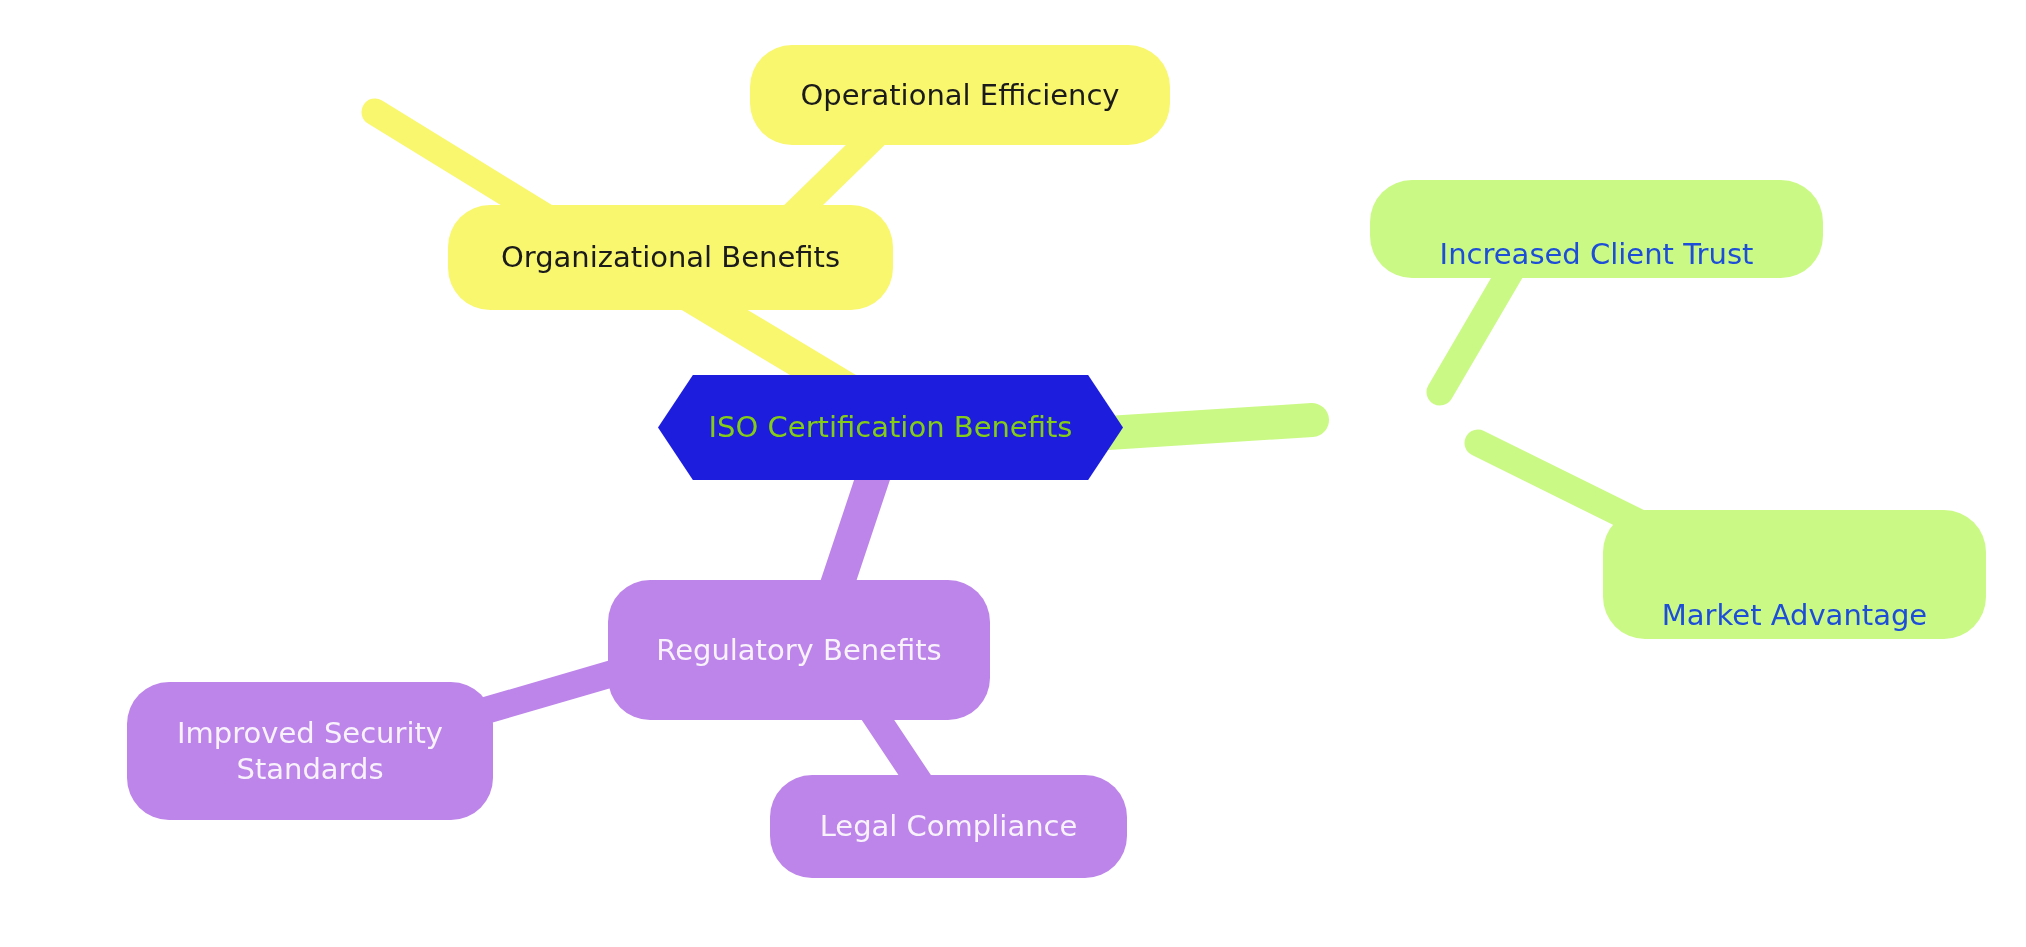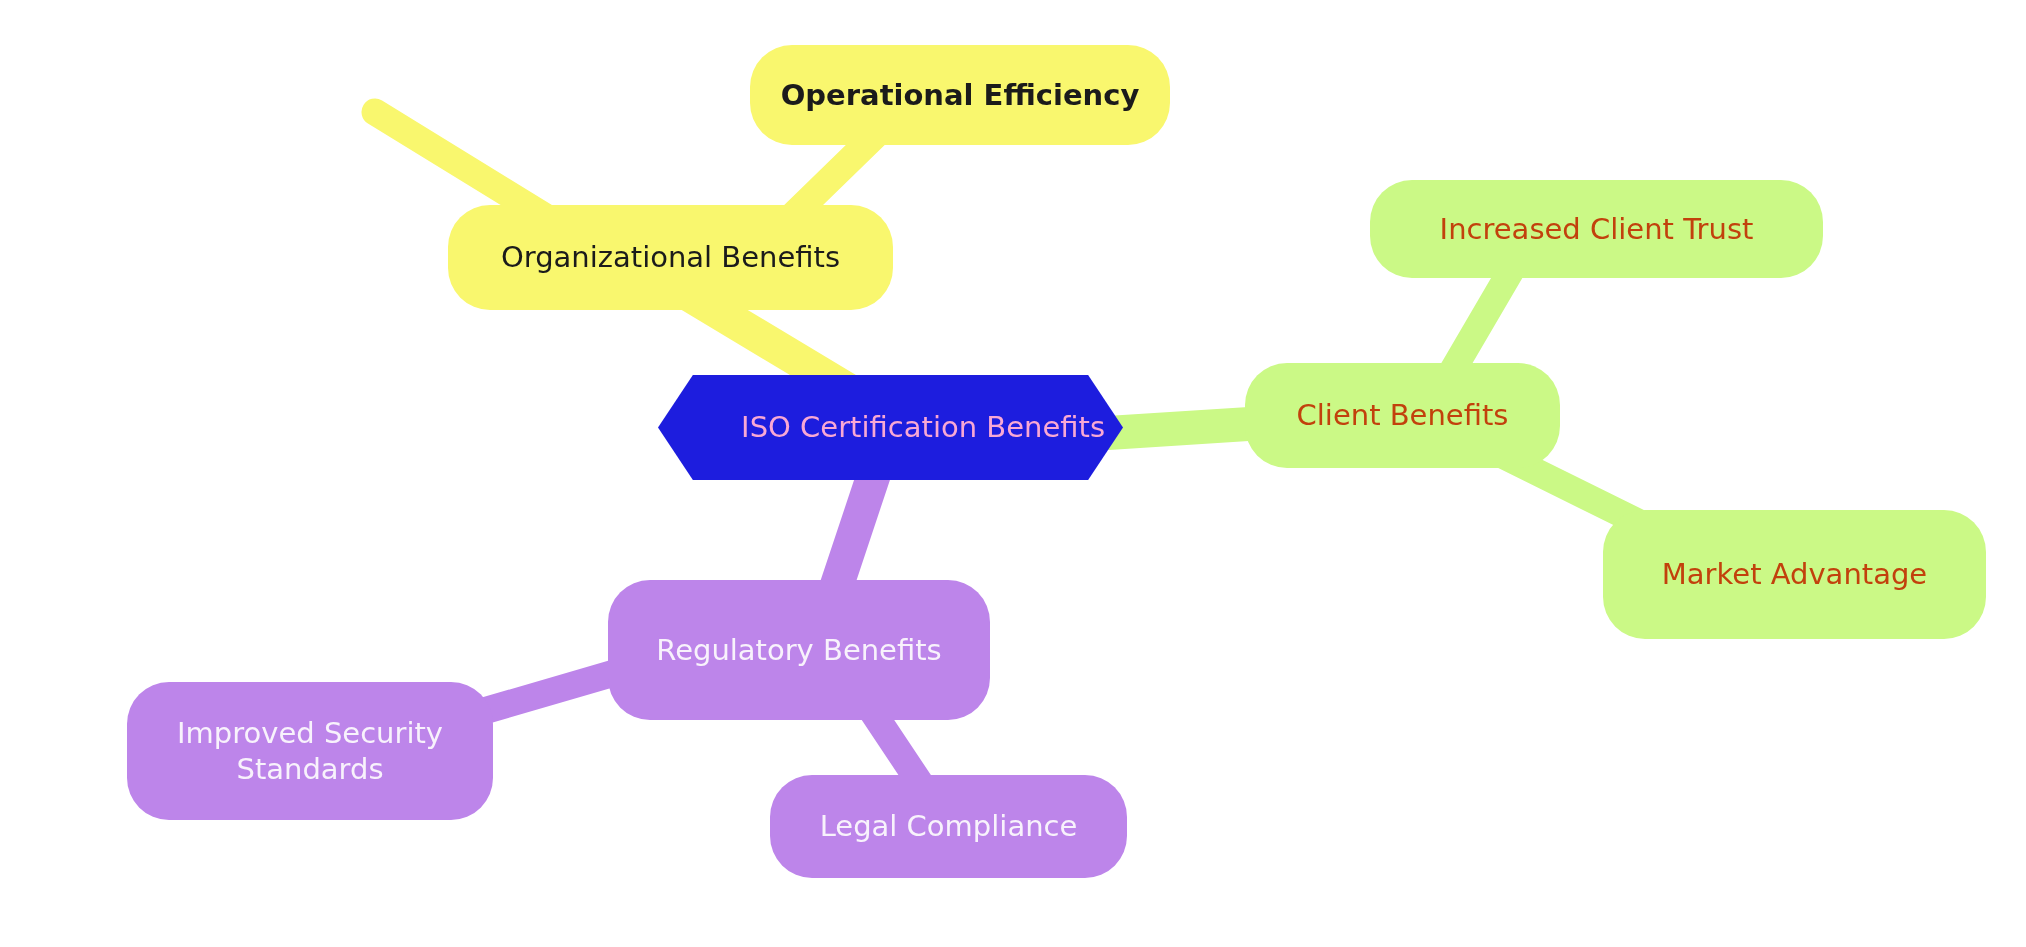--- a/index.html
+++ b/index.html
@@ -27,32 +27,31 @@
     align-items: center;
     justify-content: center;
     text-align: center;
     box-sizing: border-box;
     font-size: 29px;
     line-height: 1.25;
     padding: 6px 18px;
   }
   .rounded { border-radius: 42px; }
   .yellow  { background: #F9F76E; color: #1b1b1b; }
-  .green   { background: #CBF986; color: #c2410c; }
+  .green   { background: #CBF986; color: #1d4ed8; align-items: flex-end; }
   .purple  { background: #BD85EA; color: #F8F2FC; }
   .root-node {
     background: #1D1DDE;
-    color: #f9a8d4;
+    color: #84cc16;
     clip-path: polygon(0% 50%, 7.5% 0%, 92.5% 0%, 100% 50%, 92.5% 100%, 7.5% 100%);
     font-size: 29px;
-    justify-content: flex-end;
   }
   
   #n-enhanced-credibility   { left: 153px;  top: 50px;  width: 405px; height: 98px;  }
-  #n-operational-efficiency { left: 750px;  top: 45px;  width: 420px; height: 100px; font-weight: bold; }
+  #n-operational-efficiency { left: 750px;  top: 45px;  width: 420px; height: 100px; }
   #n-organizational-benefits{ left: 448px;  top: 205px; width: 445px; height: 105px; }
   #n-root                   { left: 658px;  top: 375px; width: 465px; height: 105px; }
   #n-client-benefits        { left: 1245px; top: 363px; width: 315px; height: 105px; }
   #n-increased-client-trust { left: 1370px; top: 180px; width: 453px; height: 98px;  }
   #n-market-advantage       { left: 1603px; top: 510px; width: 383px; height: 129px; }
   #n-regulatory-benefits    { left: 608px;  top: 580px; width: 382px; height: 140px; }
   #n-improved-security      { left: 127px;  top: 682px; width: 366px; height: 138px; padding: 6px 30px; }
   #n-legal-compliance       { left: 770px;  top: 775px; width: 357px; height: 103px; }
   .stroke-yellow { stroke: #F9F76E; }
   .stroke-green  { stroke: #CBF986; }
@@ -86,23 +85,20 @@
   </div>
 
   <div class="node rounded yellow" id="n-organizational-benefits">
     <span>Organizational Benefits</span>
   </div>
 
   <div class="node root-node" id="n-root">
     <span>ISO Certification Benefits</span>
   </div>
 
-  <div class="node rounded green" id="n-client-benefits">
-    <span>Client Benefits</span>
-  </div>
 
   <div class="node rounded green" id="n-increased-client-trust">
     <span>Increased Client Trust</span>
   </div>
 
   <div class="node rounded green" id="n-market-advantage">
     <span>Market Advantage</span>
   </div>
 
   <div class="node rounded purple" id="n-regulatory-benefits">

